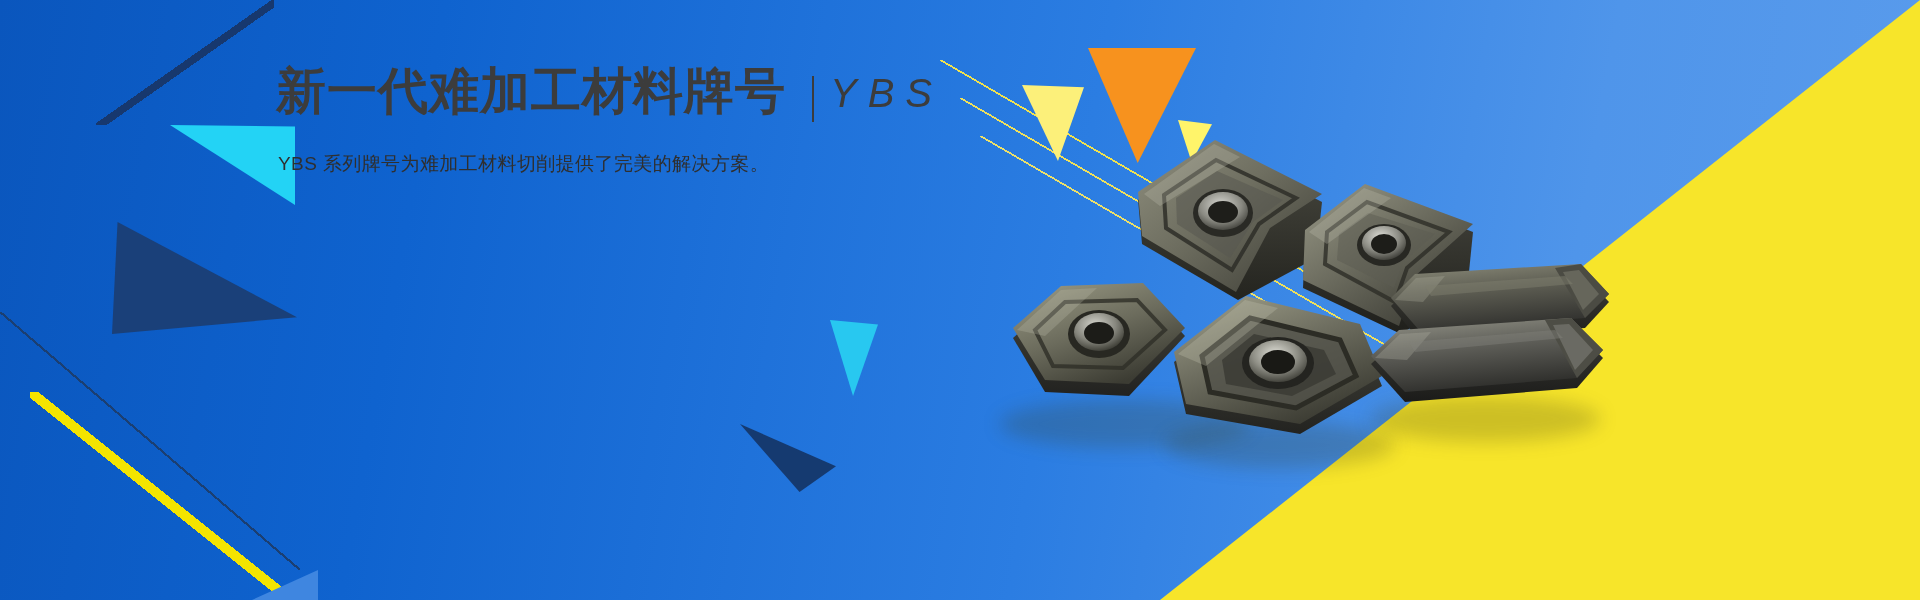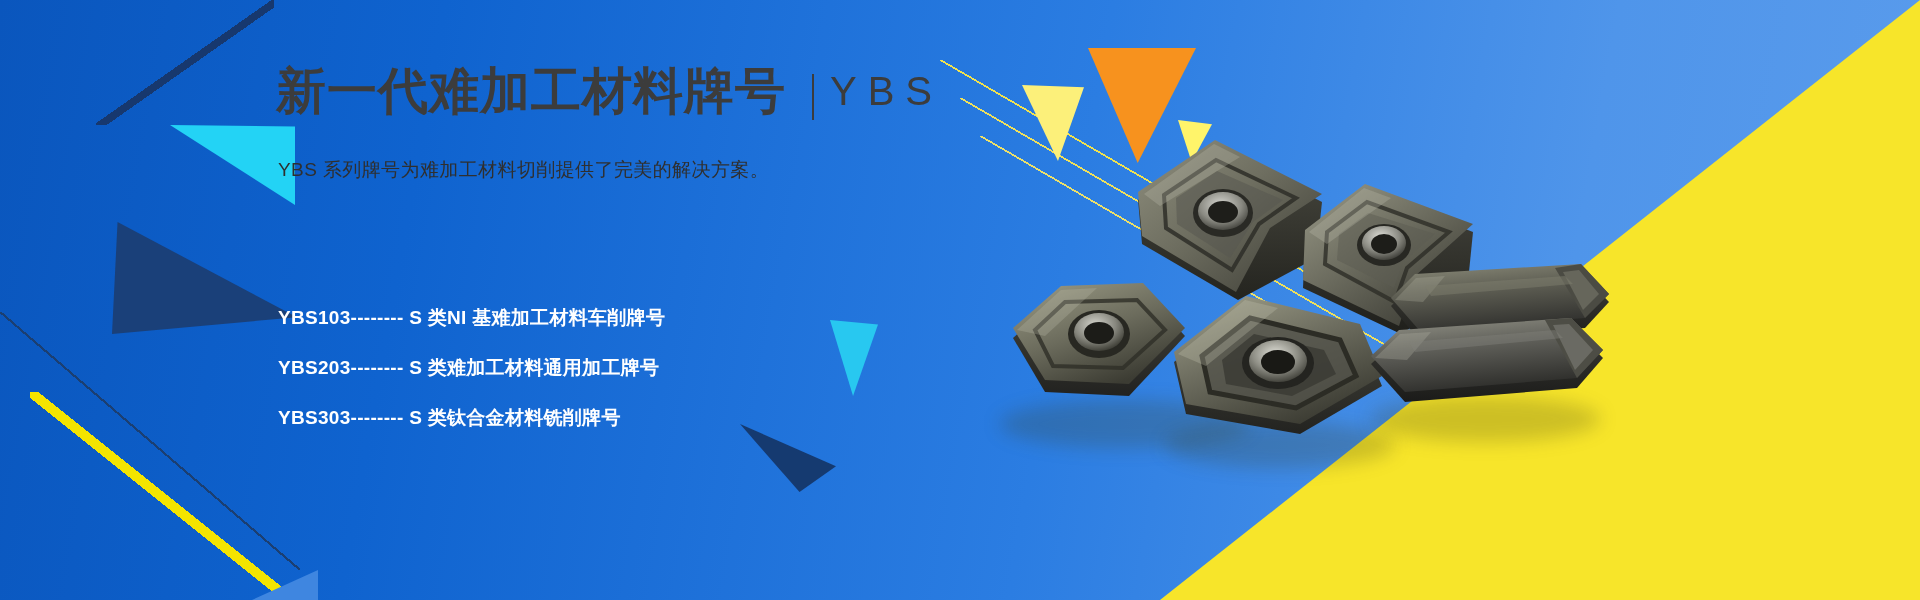--- a/index.html
+++ b/index.html
@@ -83,34 +83,34 @@
     left:960px;top:98px;width:430px;height:250px;
     background:linear-gradient(to top right,transparent 49.85%,#efe05c 49.85%,#efe05c 50.25%,transparent 50.25%);
   }
   .thinline-y3{
     left:980px;top:136px;width:430px;height:250px;
     background:linear-gradient(to top right,transparent 49.85%,#ece06a 49.85%,#ece06a 50.25%,transparent 50.25%);
   }
 
   
   .copy{position:absolute;left:276px;top:0;width:760px;height:600px;}
-  .title-row{position:absolute;top:66px;left:0;display:flex;align-items:center;white-space:nowrap;}
+  .title-row{position:absolute;top:66px;left:0;display:flex;align-items:flex-end;white-space:nowrap;}
   .title-cn{
     font-size:50px;font-weight:700;color:#3c3c3c;letter-spacing:1px;line-height:1;
     font-family:"Liberation Sans","DejaVu Sans",sans-serif;
   }
   .title-sep{
     display:inline-block;width:2px;height:46px;background:#3c3c3c;margin:0 16px 0 26px;
     position:relative;top:6px;
   }
   .title-en{
-    font-size:40px;font-weight:400;color:#3c3c3c;letter-spacing:11px;
-  }
-
-  .para{position:absolute;top:156px;left:2px;text-align:right;}
+    font-size:40px;font-weight:400;color:#3c3c3c;letter-spacing:11px;font-style:italic;
+  }
+
+  .para{position:absolute;top:150px;left:2px;text-align:right;}
   .para p{
     margin:0 0 15px 0;font-size:19px;color:#2f2f2f;line-height:1.45;
     font-weight:500;letter-spacing:.4px;
   }
 
   .grades{position:absolute;top:305px;left:2px;}
   .grades .g{
     margin:0 0 24px 0;font-size:19px;color:#ffffff;font-weight:700;letter-spacing:.3px;
     white-space:nowrap;
   }
@@ -150,25 +150,20 @@
     <div class="title-row">
       <span class="title-cn">新一代难加工材料牌号</span>
       <span class="title-sep"></span>
       <span class="title-en">YBS</span>
     </div>
 
     <div class="para">
       <p>YBS 系列牌号为难加工材料切削提供了完美的解决方案。</p>
     </div>
 
-    <div class="grades">
-      <p class="g">YBS103-------- S 类NI 基难加工材料车削牌号</p>
-      <p class="g">YBS203-------- S 类难加工材料通用加工牌号</p>
-      <p class="g">YBS303-------- S 类钛合金材料铣削牌号</p>
-    </div>
   </div>
 
   <div class="products">
 
     <div class="shadow" style="left:10px;top:250px;width:250px;height:48px;"></div>
     <div class="shadow" style="left:175px;top:272px;width:230px;height:46px;"></div>
     <div class="shadow" style="left:380px;top:246px;width:230px;height:46px;"></div>
 
     <svg class="insert" style="left:130px;top:-10px;" width="220" height="190" viewBox="0 0 220 190">
       <defs>

